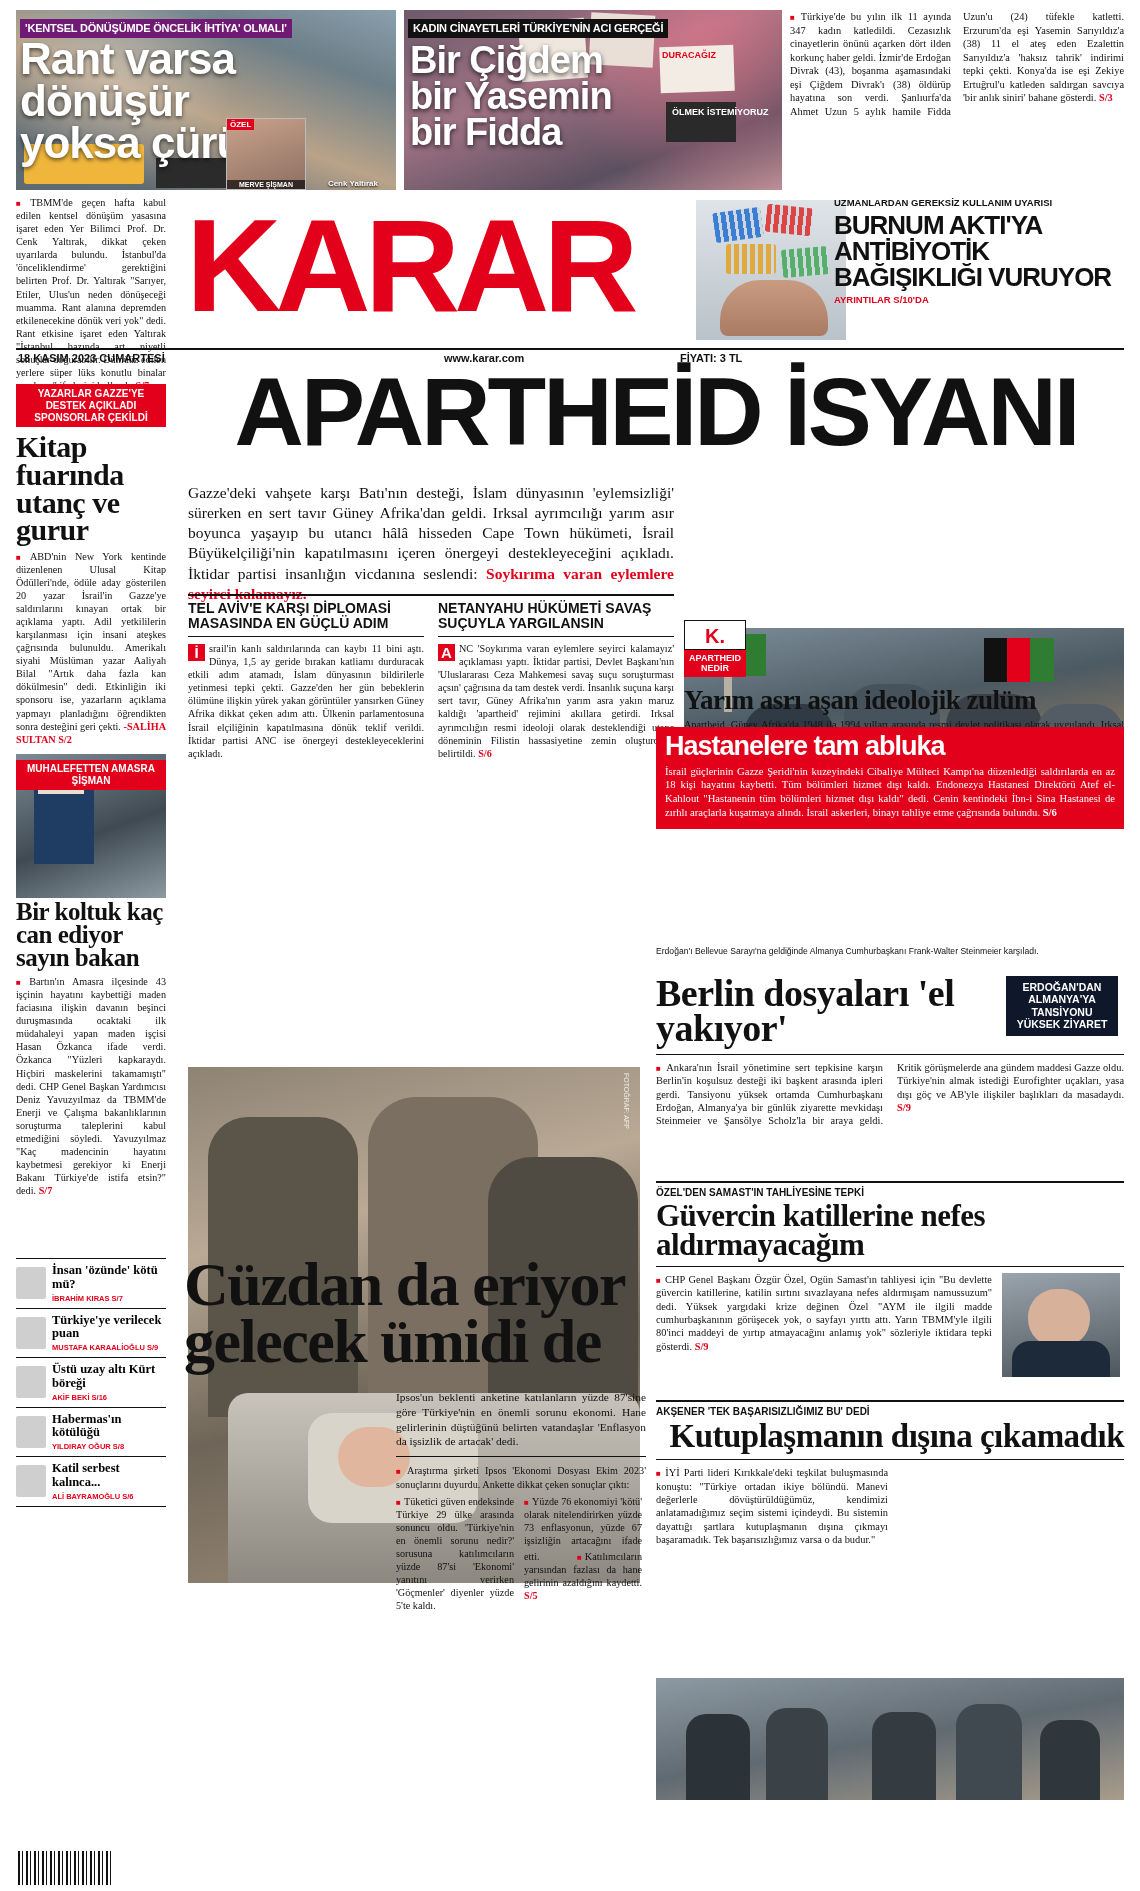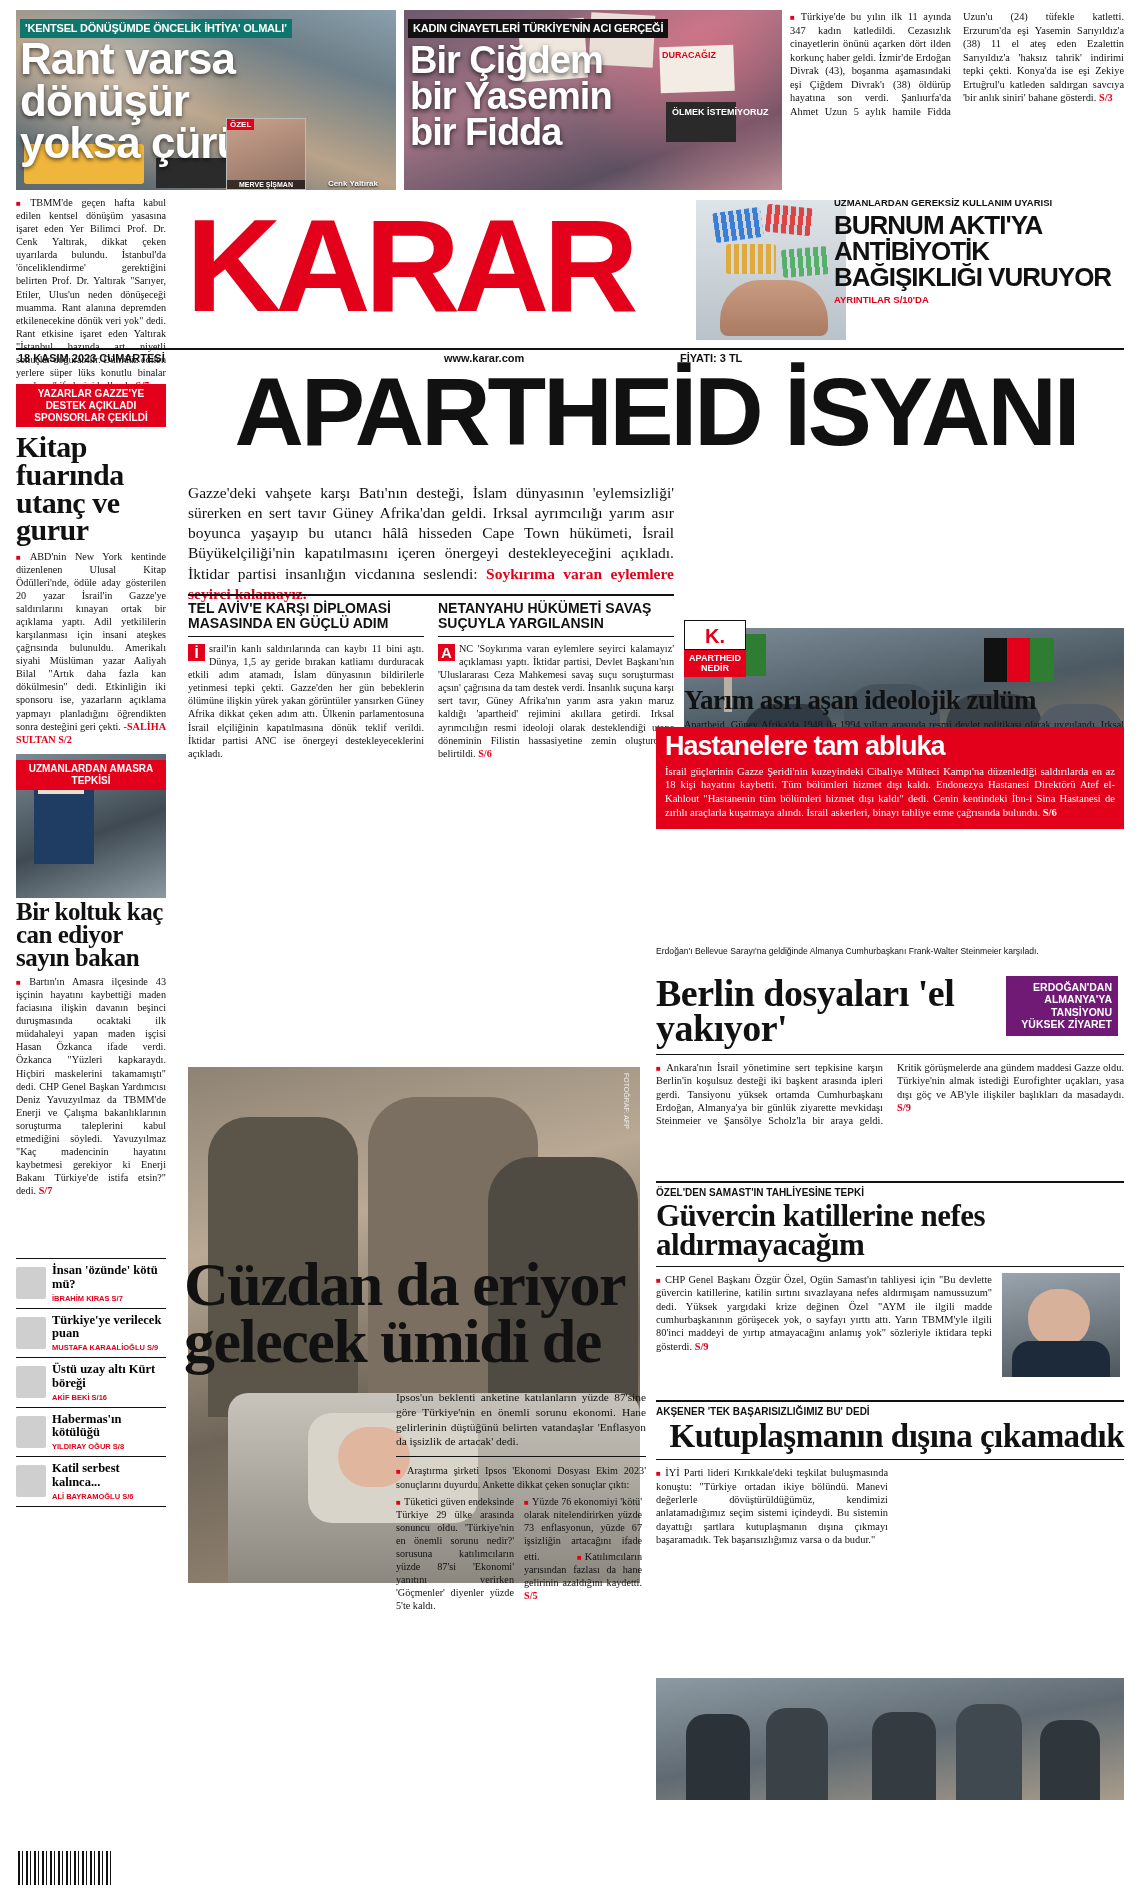--- a/index.html
+++ b/index.html
@@ -7,21 +7,21 @@
   body {
     width:1140px; height:1891px;
     background:#ffffff;
     font-family:"Liberation Serif", serif;
     position:relative;
     overflow:hidden;
   }
   .page { position:relative; width:1140px; height:1891px; background:#ffffff; }
   .box { position:absolute; }
   .kicker {
-    background:#0f766e; color:#fff; font-family:"Liberation Sans", sans-serif;
+    background:#701a75; color:#fff; font-family:"Liberation Sans", sans-serif;
     font-weight:bold; font-size:11px; letter-spacing:-0.2px; padding:3px 5px;
     display:inline-block; line-height:1.15;
   }
   .kicker-dark { background:#111; }
   .hl { font-family:"Liberation Sans", sans-serif; font-weight:bold; line-height:0.95; letter-spacing:-1px; }
   .serif-hl { font-family:"Liberation Serif", serif; font-weight:bold; line-height:0.92; letter-spacing:-0.5px; }
   .body-text { font-size:10.5px; line-height:1.28; text-align:justify; color:#111; }
   .sq:before { content:"■"; color:#e2001a; font-size:8px; margin-right:3px; }
   .ref { color:#e2001a; font-weight:bold; }
   .imgph { background:#c9c9c9; position:relative; overflow:hidden; }
@@ -168,21 +168,21 @@
   </div>
 
   <div class="box imgph" style="left:16px; top:754px; width:150px; height:144px;">
     <div style="position:absolute;inset:0;background:linear-gradient(160deg,#7d8b96,#3f4a52 55%,#8d9aa2);"></div>
     <div style="position:absolute;left:18px;top:30px;width:60px;height:80px;background:#1f3d63;border-radius:6px 6px 0 0;"></div>
     <div style="position:absolute;left:22px;top:14px;width:46px;height:26px;background:#eadfcf;border-radius:10px 10px 0 0;"></div>
     <div style="position:absolute;left:20px;top:6px;width:52px;height:16px;background:#14325b;border-radius:10px 10px 2px 2px;font-family:'Liberation Sans',sans-serif;color:#fff;font-size:8px;font-weight:bold;text-align:center;">POLİS</div>
     <div style="position:absolute;left:22px;top:24px;color:#fff;font-family:'Liberation Sans',sans-serif;font-size:7px;">BARTIN</div>
   </div>
   <div class="box" style="left:16px; top:760px; width:150px;">
-    <div style="background:#e2001a;color:#fff;font-family:'Liberation Sans',sans-serif;font-weight:bold;font-size:10px;line-height:1.2;padding:3px 5px;text-align:center;">UZMANLARDAN AMASRA TEPKİSİ</div>
+    <div style="background:#e2001a;color:#fff;font-family:'Liberation Sans',sans-serif;font-weight:bold;font-size:10px;line-height:1.2;padding:3px 5px;text-align:center;">MUHALEFETTEN AMASRA ŞİŞMAN</div>
   </div>
 
   <div class="box" style="left:16px; top:900px; width:150px;">
     <div class="serif-hl" style="font-size:25px;color:#111;">Bir koltuk kaç can ediyor sayın bakan</div>
     <div class="body-text" style="margin-top:6px;font-size:10.2px;">
       <span class="sq"></span><span>Bartın'ın Amasra ilçesinde 43 işçinin hayatını kaybettiği maden faciasına ilişkin davanın beşinci duruşmasında ocaktaki ilk müdahaleyi yapan maden işçisi Hasan Özkanca ifade verdi. Özkanca "Yüzleri kapkaraydı. Hiçbiri maskelerini takamamıştı" dedi. CHP Genel Başkan Yardımcısı Deniz Yavuzyılmaz da TBMM'de Enerji ve Çalışma bakanlıklarının soruşturma taleplerini kabul etmediğini söyledi. Yavuzyılmaz "Kaç madencinin hayatını kaybetmesi gerekiyor ki Enerji Bakanı Türkiye'de istifa etsin?" dedi.</span>
       <span class="ref">S/7</span>
     </div>
   </div>
 
@@ -307,21 +307,21 @@
     <div style="position:absolute;left:300px;bottom:0;width:66px;height:96px;background:#404850;border-radius:22px 22px 0 0;"></div>
     <div style="position:absolute;left:384px;bottom:0;width:60px;height:80px;background:#2f363c;border-radius:20px 20px 0 0;"></div>
   </div>
   <div class="box" style="left:656px; top:946px; width:468px;">
     <div style="font-family:'Liberation Sans',sans-serif;font-size:8.6px;color:#111;line-height:1.2;">Erdoğan'ı Bellevue Sarayı'na geldiğinde Almanya Cumhurbaşkanı Frank-Walter Steinmeier karşıladı.</div>
   </div>
 
   <div class="box" style="left:656px; top:976px; width:468px;">
     <div style="display:flex;gap:10px;align-items:flex-start;">
       <div class="serif-hl" style="font-size:38px;width:340px;color:#111;">Berlin dosyaları 'el yakıyor'</div>
-      <div style="width:112px;background:#701a75;color:#fff;font-family:'Liberation Sans',sans-serif;font-weight:bold;font-size:10.5px;line-height:1.18;padding:5px 6px;text-align:right;">ERDOĞAN'DAN ALMANYA'YA TANSİYONU YÜKSEK ZİYARET</div>
+      <div style="width:112px;background:#0f172a;color:#fff;font-family:'Liberation Sans',sans-serif;font-weight:bold;font-size:10.5px;line-height:1.18;padding:5px 6px;text-align:center;">ERDOĞAN'DAN ALMANYA'YA TANSİYONU YÜKSEK ZİYARET</div>
     </div>
     <div style="height:1px;background:#111;margin-top:8px;"></div>
     <div class="body-text" style="margin-top:6px;font-size:10.4px;column-count:2;column-gap:14px;">
       <span class="sq"></span><span>Ankara'nın İsrail yönetimine sert tepkisine karşın Berlin'in koşulsuz desteği iki başkent arasında ipleri gerdi. Tansiyonu yüksek ortamda Cumhurbaşkanı Erdoğan, Almanya'ya bir günlük ziyarette mevkidaşı Steinmeier ve Şansölye Scholz'la bir araya geldi. Kritik görüşmelerde ana gündem maddesi Gazze oldu. Türkiye'nin almak istediği Eurofighter uçakları, yasa dışı göç ve AB'yle ilişkiler başlıkları da masadaydı.</span>
       <span class="ref">S/9</span>
     </div>
   </div>
 
   <div class="box" style="left:656px; top:1181px; width:468px;">
     <div style="height:2px;background:#111;"></div>

